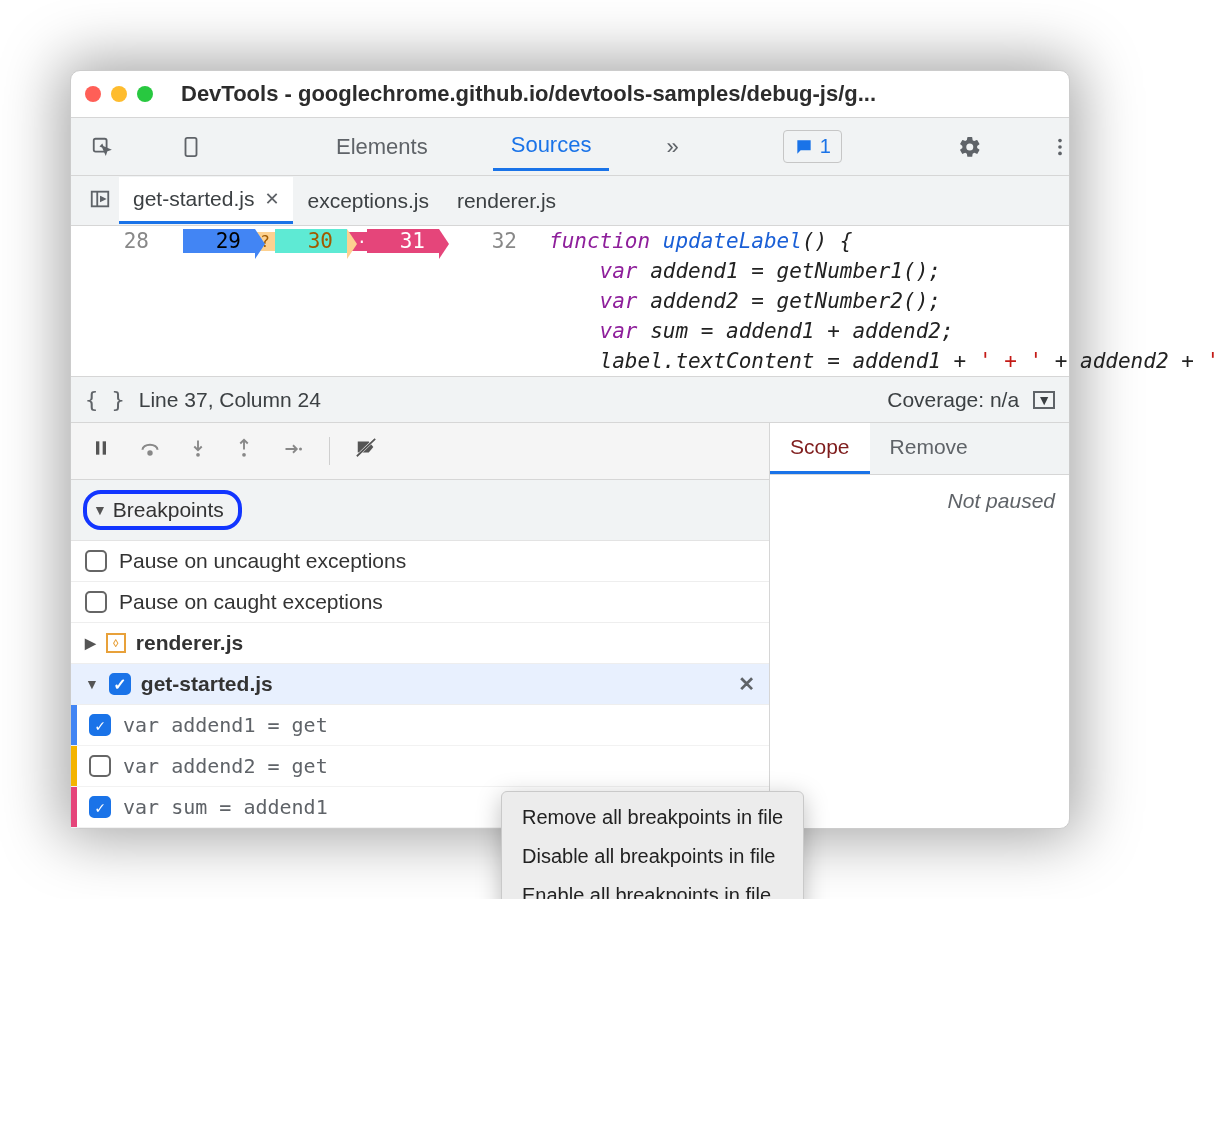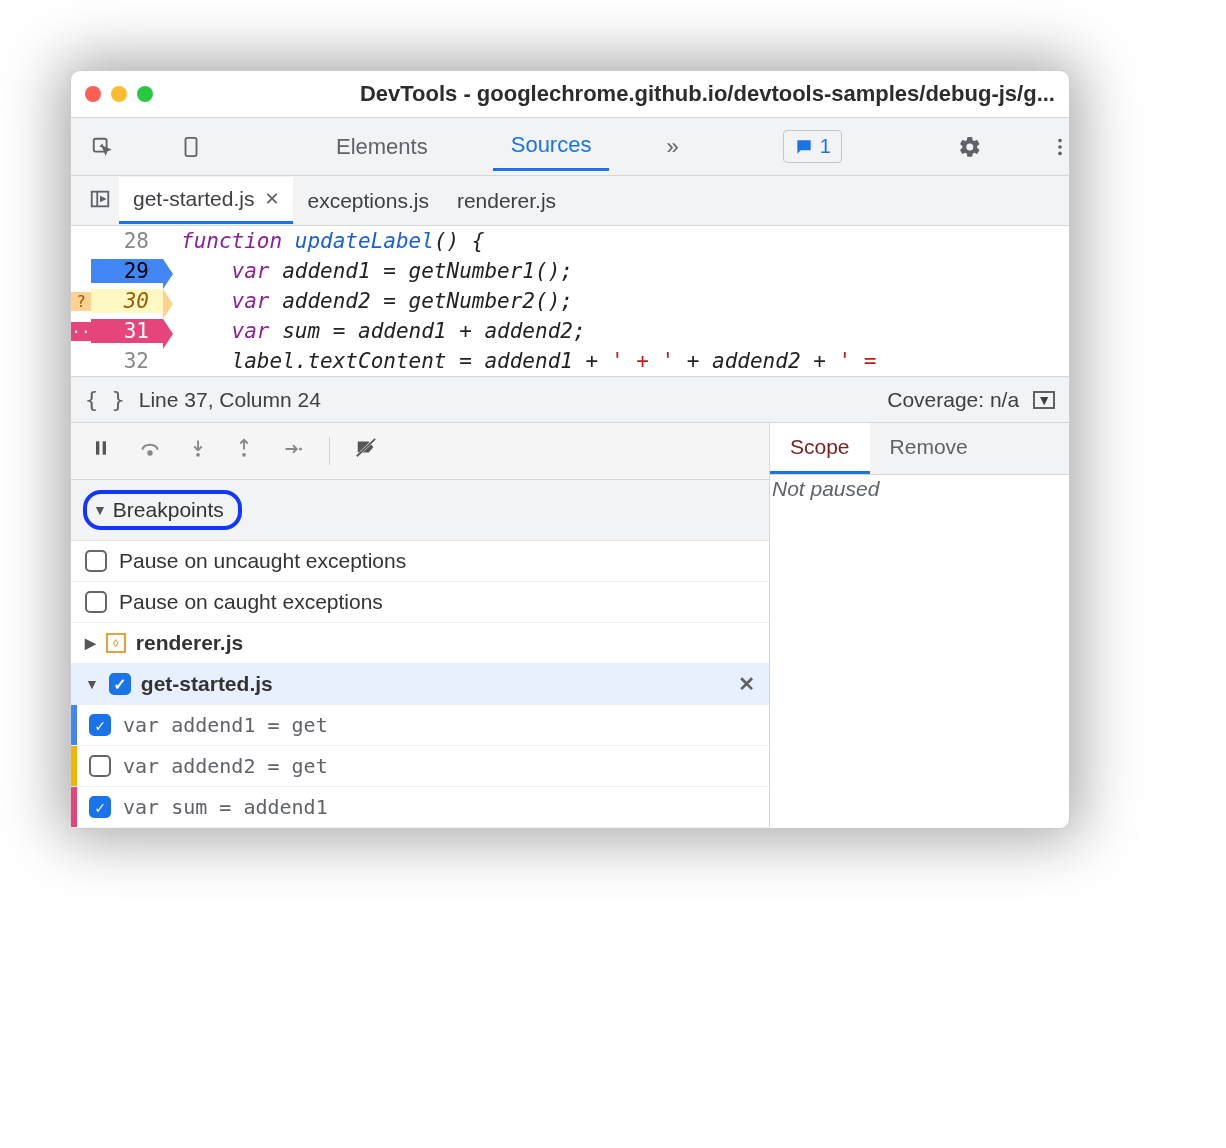--- a/index.html
+++ b/index.html
@@ -20,21 +20,21 @@
   .titlebar {
     display:flex; align-items:center; gap:10px;
     padding: 10px 14px;
     border-bottom: 1px solid #d6d6d6;
     font-size: 22px;
     color:#2c2c2c;
     font-weight:600;
   }
   .traf { width:16px; height:16px; border-radius:50%; display:inline-block; }
   .tred{background:#ff5f57;} .tyel{background:#febc2e;} .tgrn{background:#28c840;}
-  .titlebar .title{ margin-left:6px; white-space:nowrap; overflow:hidden; text-overflow:ellipsis; flex:1;text-align:right;}
+  .titlebar .title{ margin-left:18px; white-space:nowrap; overflow:hidden; text-overflow:ellipsis; flex:1;}
   
   .toolbar {
     display:flex; align-items:center;
     padding: 6px 10px;
     border-bottom: 1px solid #d6d6d6;
     background:#f1f3f4;
     height:58px;
     gap:47px;
   }
   .icon-btn { color:#5f6368; padding:6px 10px; cursor:pointer; display:flex; align-items:center; }
@@ -57,28 +57,28 @@
   }
   .play-panel{ color:#5f6368; padding:4px 8px; }
   .file-tab{
     padding:10px 14px; font-size:21px; color:#3c4043; cursor:pointer;
     display:flex; align-items:center; gap:10px;
   }
   .file-tab.active{ background:#fff; border-bottom:3px solid #1a73e8; }
   .close-x{ color:#5f6368; font-size:18px; }
   
   .code-area{ display:flex; font-family:"Menlo","Consolas",monospace; font-size:21px; background:#fff; }
-  .gutter{ display:flex; flex-direction:column; }
+  .gutter{ display:flex; flex-direction:row; }
   .lnrow{ display:flex; height:30px; align-items:center; }
   .lnnum{
     width:72px; text-align:right; padding-right:14px;
     color:#888; position:relative;
   }
   .lnnum.bp-blue{ background:#4285f4; color:#000000; }
-  .lnnum.bp-orange{ background:#fef9c3; color:#a05a00;font-style:italic; }
+  .lnnum.bp-orange{ background:#5eead4; color:#a05a00; }
   .lnnum.bp-pink{ background:#e5457a; color:#fff; }
   .lnnum.bp-blue::after,.lnnum.bp-orange::after,.lnnum.bp-pink::after{
     content:""; position:absolute; right:-10px; top:0;
     border-top:15px solid transparent; border-bottom:15px solid transparent;
   }
   .lnnum.bp-blue::after{ border-left:10px solid #4285f4; }
   .lnnum.bp-orange::after{ border-left:10px solid #fdd190; }
   .lnnum.bp-pink::after{ border-left:10px solid #e5457a; }
   .premark{ width:20px; display:flex; align-items:center; justify-content:center; font-size:16px;}
   .premark.orange{ background:#fdd190; color:#a05a00;}
@@ -139,21 +139,21 @@
     padding:8px 14px 8px 20px; font-family:"Menlo",monospace; font-size:20px; color:#5f6368;
     border-bottom:1px solid #f2f2f2;
     overflow:hidden; white-space:nowrap;
   }
   .bp-item .stripe{ width:6px; align-self:stretch; margin:-8px 0 -8px -20px;}
   .stripe.blue{background:#4285f4;} .stripe.orange{background:#f4b400;} .stripe.pink{background:#e5457a;}
   
   .right-tabs{ display:flex; background:#f1f3f4; border-bottom:1px solid #d6d6d6;}
   .rtab{ padding:12px 20px; font-size:21px; color:#5f6368; cursor:pointer;}
   .rtab.active{ color:#7f1d1d; border-bottom:3px solid #1a73e8; background:#fff;}
-  .not-paused{ padding:2px; text-align:left; color:#5f6368; font-style:italic; font-size:21px;}
+  .not-paused{ padding:14px; text-align:right; color:#5f6368; font-style:italic; font-size:21px;}
   
   .context-menu{
     position:absolute;
     left:430px; top:720px;
     background:#ececec;
     border:1px solid #c9c9c9;
     border-radius:6px;
     box-shadow: 0 6px 24px rgba(0,0,0,0.25);
     padding:6px 0;
     z-index:10;
@@ -347,14 +347,21 @@
 
     <div class="right-pane">
       <div class="right-tabs">
         <span class="rtab active">Scope</span>
         <span class="rtab">Remove</span>
       </div>
       <div class="not-paused">Not paused</div>
     </div>
   </div>
 
+  <div class="context-menu">
+    <div class="mi">Remove all breakpoints in file</div>
+    <div class="mi">Disable all breakpoints in file</div>
+    <div class="mi">Enable all breakpoints in file</div>
+    <div class="mi">Remove all breakpoints</div>
+    <div class="mi">Remove other breakpoints</div>
+  </div>
 
 </div>
 
 </body></html>

